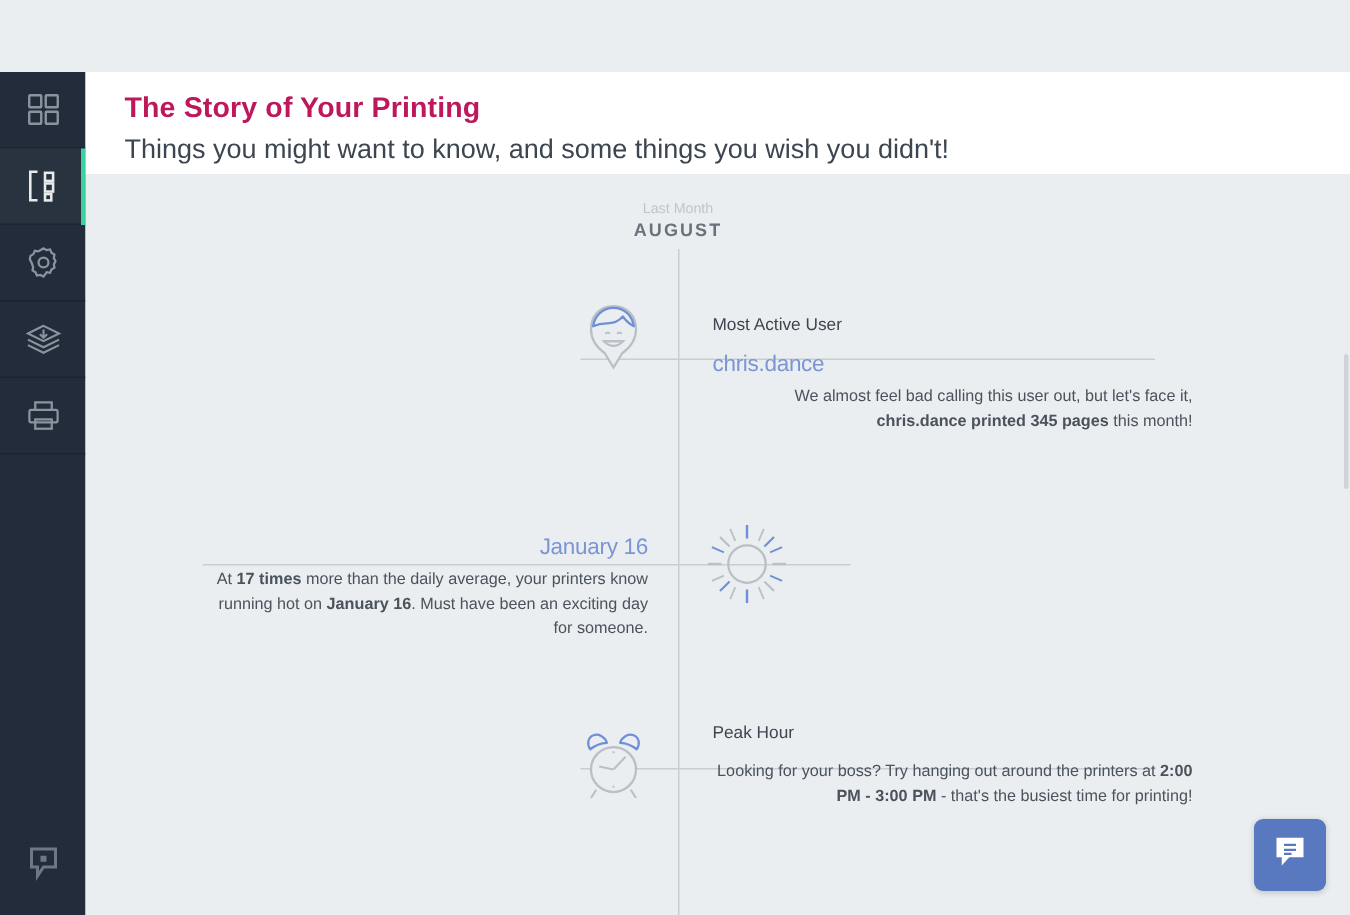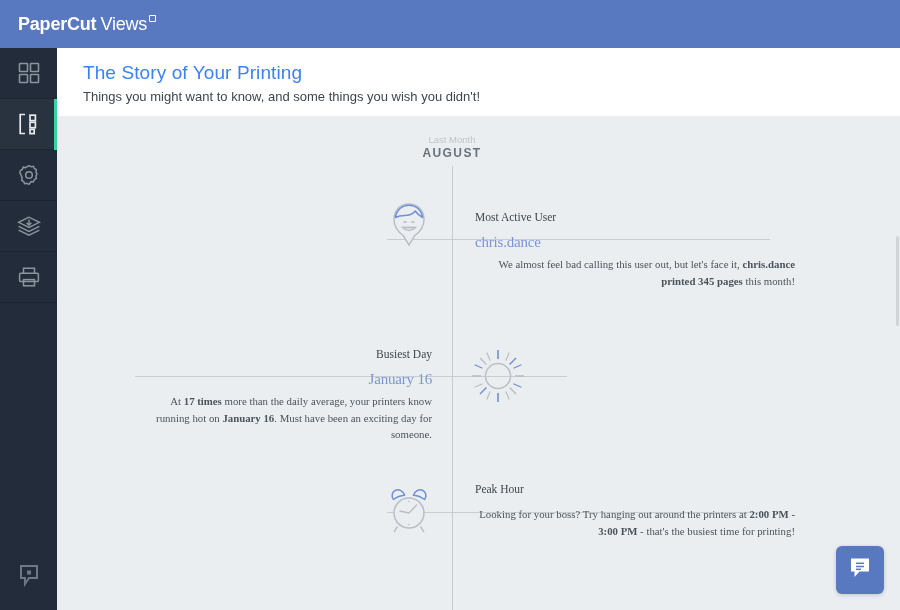--- a/index.html
+++ b/index.html
@@ -63,26 +63,26 @@
   }
 
   
   .page-header {
     position: absolute; top: 48px; left: 57px;
     width: 843px; height: 68px;
     background: #ffffff;
     padding: 14px 0 0 26px;
   }
   .page-title {
-    font-size: 19px; font-weight: 400;
-    color: #3b82f6; letter-spacing: 0.1px;
+    font-size: 19px; font-weight: 700;
+    color: #be185d; letter-spacing: 0.1px;
   }
   .page-subtitle {
     margin-top: 5px;
-    font-size: 13px; color: #3d4650; font-weight: 400;
+    font-size: 18px; color: #3d4650; font-weight: 400;
   }
 
   
   .canvas {
     position: absolute; top: 116px; left: 57px;
     width: 843px; height: 494px;
     background: #ebeef0;
     overflow: hidden;
   }
   .timeline-axis {
@@ -96,21 +96,21 @@
   }
   .month-small {
     font-size: 9.5px; color: #bfc5ca; font-weight: 400;
   }
   .month-big {
     font-size: 12px; color: #69737d; font-weight: 700;
     letter-spacing: 1.4px; margin-top: 1px;
   }
 
   
-  .story { position: absolute; font-family: Liberation Serif, serif; }
+  .story { position: absolute; }
   .story-rule {
     position: absolute; height: 1px; background: #c8cdd2;
   }
   .story-icon { position: absolute; }
   .story-eyebrow {
     font-size: 11.5px; color: #3d4650; font-weight: 400;
   }
   .story-headline {
     font-size: 15px; color: #7b95d4; font-weight: 400;
     margin-top: 8px; letter-spacing: -0.2px;
@@ -153,27 +153,20 @@
     position: absolute; right: 1px; top: 120px;
     width: 3px; height: 90px;
     background: #cfd4d8; border-radius: 2px;
   }
 </style>
 </head>
 <body>
 
 <div id="app">
 
-  <div class="topbar">
-    <div class="brand">
-      <span class="brand-bold">PaperCut</span>
-      <span class="brand-light">Views</span>
-      <span class="brand-mark"></span>
-    </div>
-  </div>
 
   <div class="sidebar">
 
     <div class="nav-item">
       <span>
         <svg width="24" height="24" viewBox="0 0 24 24" fill="none" stroke="#8b949e" stroke-width="1.6">
           <rect x="2.5" y="2.5" width="8" height="8" rx="0.5"></rect>
           <rect x="13.5" y="2.5" width="8" height="8" rx="0.5"></rect>
           <rect x="2.5" y="13.5" width="8" height="8" rx="0.5"></rect>
           <rect x="13.5" y="13.5" width="8" height="8" rx="0.5"></rect>
@@ -280,21 +273,20 @@
         <path d="M35.8 43.4 l3.4 8" stroke="#b9bfc6" stroke-width="1.2"></path>
         <path d="M39.2 4.6 l-3.4 8" stroke="#b9bfc6" stroke-width="1.2"></path>
         <path d="M20.2 43.4 l-3.4 8" stroke="#b9bfc6" stroke-width="1.2"></path>
         <path d="M4.6 16.8 l8 3.4" stroke="#6f8fd6" stroke-width="1.2"></path>
         <path d="M43.4 35.8 l8 3.4" stroke="#6f8fd6" stroke-width="1.2"></path>
         <path d="M4.6 39.2 l8-3.4" stroke="#b9bfc6" stroke-width="1.2"></path>
         <path d="M43.4 20.2 l8-3.4" stroke="#6f8fd6" stroke-width="1.2"></path>
       </svg>
     </div>
     <div class="story" id="story-busiest-day">
-      <div class="story-eyebrow">Busiest Day</div>
       <div class="story-headline">January 16</div>
       <div class="story-body"><span>At </span><b>17 times</b><span> more than the daily average, your printers know running hot on </span><b>January 16</b><span>. Must have been an exciting day for someone.</span></div>
     </div>
 
     <div class="story-rule" style="left:330px; top:396px; width:383px;"></div>
     <div class="story-icon" style="left:327px; top:369px;">
       <svg width="56" height="54" viewBox="0 0 56 54" fill="none">
         <path d="M9.5 14.5 C7 11 8 6.6 11.6 5.2 C15 3.9 19.2 6.2 20.6 10.2 C17 10.4 12.6 12 9.5 14.5 Z" stroke="#6f8fd6" stroke-width="1.5" fill="#ebeef0" stroke-linejoin="round"></path>
         <path d="M40.5 14.5 C43 11 42 6.6 38.4 5.2 C35 3.9 30.8 6.2 29.4 10.2 C33 10.4 37.4 12 40.5 14.5 Z" stroke="#6f8fd6" stroke-width="1.5" fill="#ebeef0" stroke-linejoin="round"></path>
         <circle cx="25" cy="28" r="15" stroke="#b9bfc6" stroke-width="1.5" fill="#ebeef0"></circle>

